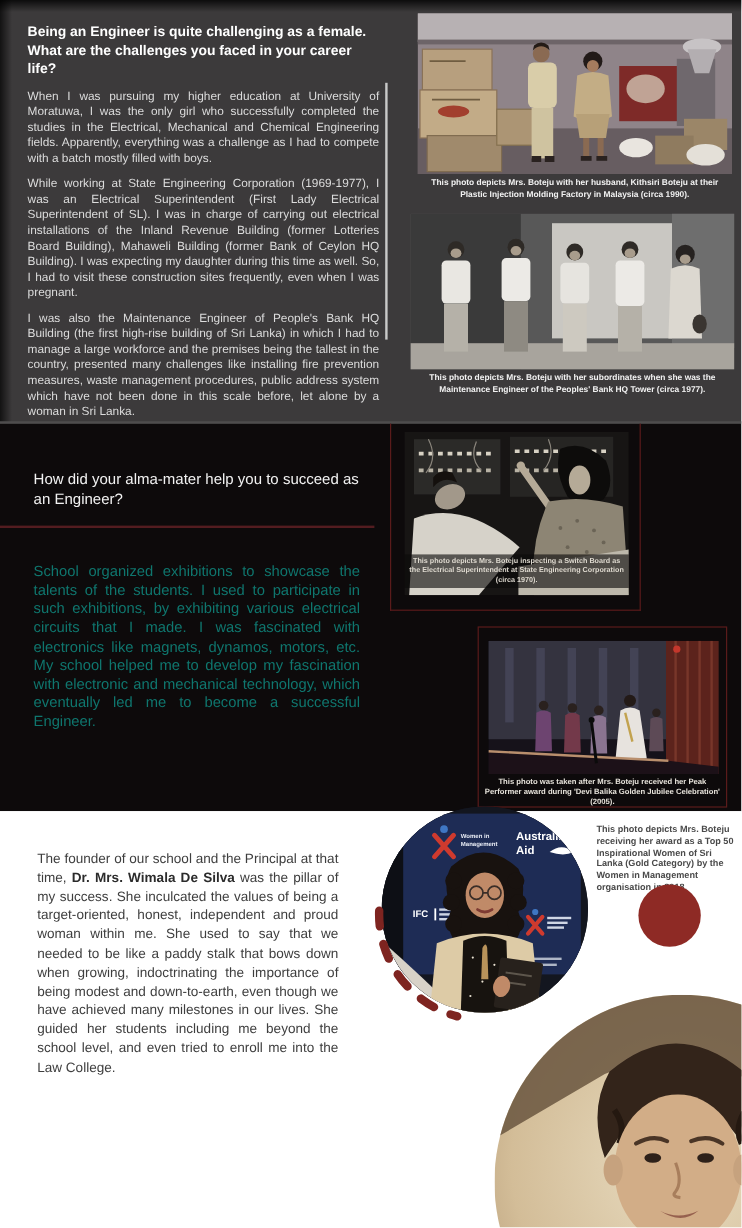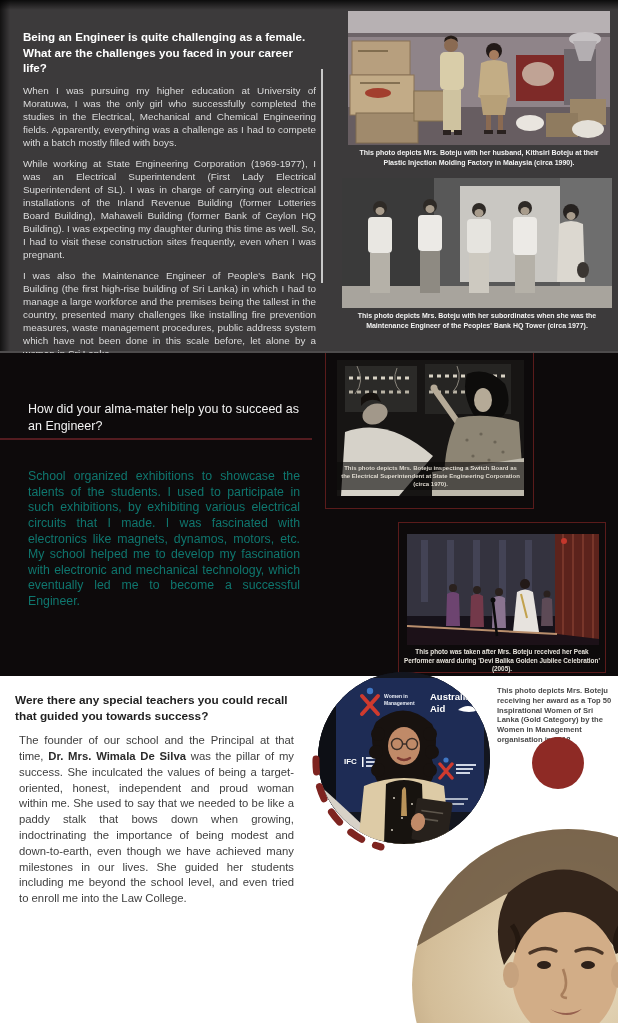--- a/index.html
+++ b/index.html
@@ -8,53 +8,53 @@
     background:#ffffff; font-family:"Liberation Sans", sans-serif;
   }
 
   
   .sec-top { position:absolute; left:0; top:0; width:618px; height:353px;
              background:#3c3a3b; border-bottom:2px solid #4e4c4d; box-sizing:border-box; }
   .sec-top::before { content:""; position:absolute; left:0; top:0; width:100%; height:10px;
              background:linear-gradient(#000000cc, transparent); }
   .sec-top::after  { content:""; position:absolute; left:0; top:0; width:10px; height:100%;
              background:linear-gradient(90deg, #000000b0, transparent); }
-  .top-text { position:absolute; left:23px; top:29px; width:293px; }
+  .top-text { position:absolute; left:23px; top:19px; width:293px; }
   .top-q { margin:0 0 8px 0; color:#ffffff; font-weight:bold; font-size:11.6px; line-height:15.5px; }
   .top-p { margin:0 0 8px 0; color:#dcdcdc; font-size:9.9px; line-height:13px; text-align:justify; }
   .v-divider { position:absolute; left:321px; top:69px; width:2px; height:214px; background:#c9c9c9; }
   .photo-block1 { position:absolute; left:348px; top:11px; width:262px; }
   .photo-block2 { position:absolute; left:342px; top:178px; width:270px; }
   .photo-block1 svg, .photo-block2 svg { display:block; }
   .cap { margin-top:3px; color:#f2f2f2; font-weight:bold; font-size:7px; line-height:9.8px; text-align:center; }
 
   
   .sec-mid { position:absolute; left:0; top:353px; width:618px; height:323px; background:#0d0a0b; }
-  .mid-q { position:absolute; left:28px; top:35px; width:285px; color:#f2f2f2;
+  .mid-q { position:absolute; left:28px; top:25px; width:285px; color:#f2f2f2;
            font-size:12.5px; line-height:17px; }
   .red-line { position:absolute; left:0; top:85px; width:312px; height:2px; background:#531c20; }
   .mid-a { position:absolute; left:28px; top:104px; width:272px; color:#0f766e;
            font-size:12.3px; line-height:15.6px; text-align:justify; }
   .frameA { position:absolute; left:325px; top:0; width:209px; height:156px;
             border:1px solid #5a1b1b; border-top:none; box-sizing:border-box; }
   .frameA svg { position:absolute; left:11px; top:7px; }
   .p3cap { position:absolute; left:11px; top:109px; width:187px; box-sizing:border-box;
            padding:2px 4px; background:rgba(12,10,10,0.62); color:#ded9cf;
            font-weight:bold; font-size:6px; line-height:8px; text-align:center; }
   .frameB { position:absolute; left:398px; top:169px; width:208px; height:151px;
             border:1px solid #5a1b1b; box-sizing:border-box; }
   .frameB svg { position:absolute; left:8px; top:11px; }
   .p4cap { position:absolute; left:4px; top:125px; width:198px; color:#e6e2da;
            font-weight:bold; font-size:6.4px; line-height:8.6px; text-align:center; }
 
   
   .sec-bot { position:absolute; left:0; top:676px; width:618px; height:347px; background:#ffffff; }
   .bot-text { position:absolute; left:15px; top:17px; width:283px; }
   .bot-q { margin:0 0 9px 0; color:#1f1f1f; font-weight:bold; font-size:11.8px; line-height:15.6px; }
-  .bot-p { margin:4px; color:#3e3e3e; font-size:11.3px; line-height:15.8px; text-align:justify; }
+  .bot-p { margin:16px; color:#3e3e3e; font-size:11.3px; line-height:15.8px; text-align:justify; }
   .bot-p strong { color:#2b2b2b; }
   .award-circle { position:absolute; left:318px; top:-4px; width:172px; height:172px;
                   border-radius:50%; overflow:hidden; background:#13161f; }
   .award-cap { position:absolute; left:497px; top:10px; width:120px; color:#4a4a4a;
                font-size:7.6px; line-height:9.8px;font-weight:bold; }
   .red-dot { position:absolute; left:532px; top:61px; width:52px; height:52px;
              border-radius:50%; background:#8e2a25; }
   .sepia-circle { position:absolute; left:412px; top:153px; width:312px; height:312px;
                   border-radius:50%; overflow:hidden; }
   .arc-overlay { position:absolute; left:0; top:0; pointer-events:none; }
@@ -217,21 +217,20 @@
         <path d="M0 92 L150 100" stroke="#b98f6d" stroke-width="2"></path>
         <line x1="86" y1="68" x2="90" y2="102" stroke="#0b0b0b" stroke-width="2.5"></line>
         <circle cx="86" cy="66" r="2.5" fill="#0b0b0b"></circle>
       </svg>
       <div class="p4cap">This photo was taken after Mrs. Boteju received her Peak Performer award during 'Devi Balika Golden Jubilee Celebration' (2005).</div>
     </div>
   </div>
 
   <div class="sec-bot">
     <div class="bot-text">
-      <p class="bot-q">Were there any special teachers you could recall that guided you towards success?</p>
       <p class="bot-p"><span>The founder of our school and the Principal at that time, </span><strong>Dr. Mrs. Wimala De Silva</strong><span> was the pillar of my success. She inculcated the values of being a target-oriented, honest, independent and proud woman within me. She used to say that we needed to be like a paddy stalk that bows down when growing, indoctrinating the importance of being modest and down-to-earth, even though we have achieved many milestones in our lives. She guided her students including me beyond the school level, and even tried to enroll me into the Law College.</span></p>
     </div>
 
     <div class="award-circle">
       <svg width="172" height="172" viewBox="0 0 172 172">
         <rect width="172" height="172" fill="#13161f"></rect>
         <rect x="12" y="6" width="154" height="134" fill="#1e2c55"></rect>
         <rect width="18" height="172" fill="#0d0f15"></rect>
         <path d="M0 112 Q34 142 64 172 L0 172 Z" fill="#d8d2c8"></path>
         <path d="M44 24 l16 18 M60 24 l-16 18" stroke="#cf3a2e" stroke-width="4" stroke-linecap="round"></path>

